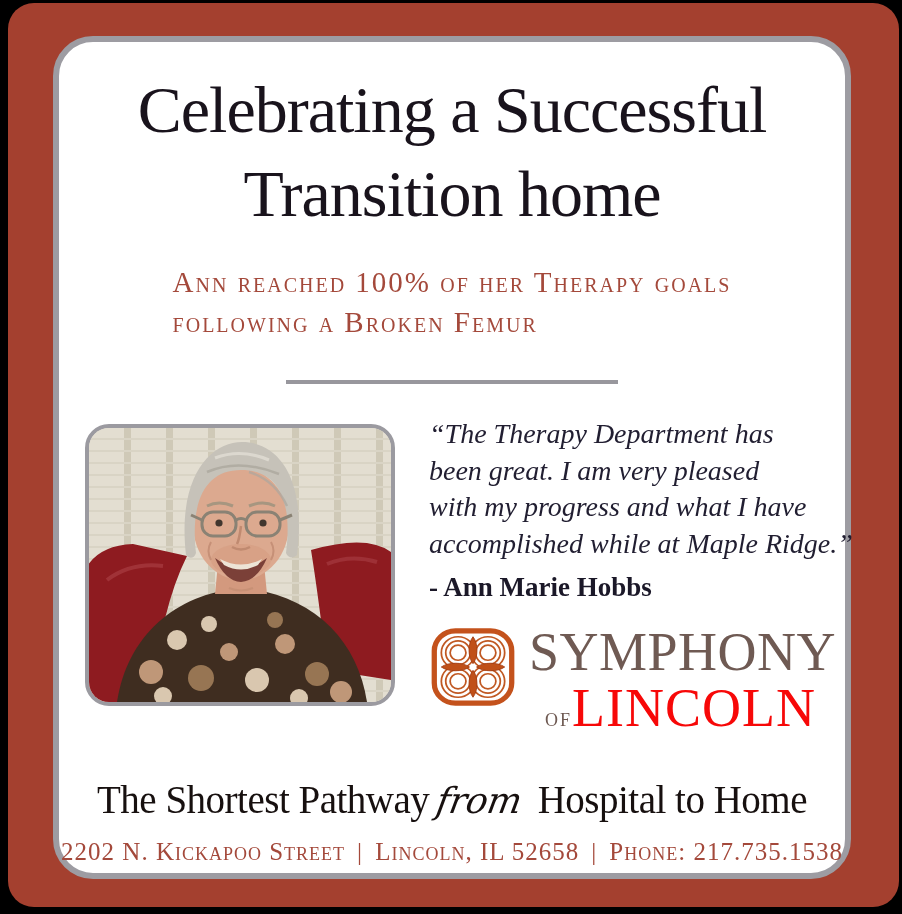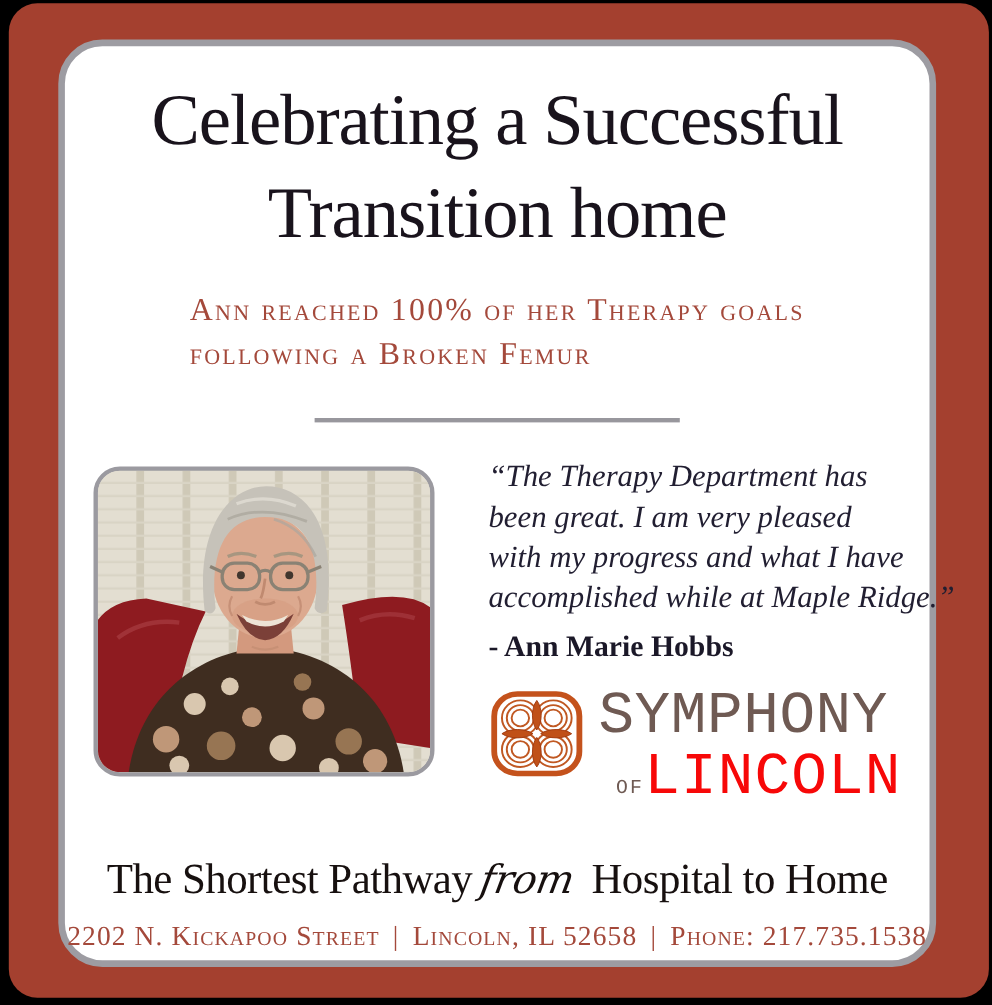--- a/index.html
+++ b/index.html
@@ -23,37 +23,37 @@
     letter-spacing:-1px;font-weight:400;white-space:nowrap;
   }
   .title span{display:block;}
   .subtitle{
     margin-top:26px;text-align:left;color:#A4493B;
     font-variant:small-caps;font-size:29px;line-height:40px;letter-spacing:2px;
   }
   .subtitle span{display:block;}
   .divider{margin-top:38px;width:332px;height:4px;background:#98979D;}
   .content-row{
-    margin-top:32px;width:100%;display:flex;align-items:flex-start;gap:15px;
+    margin-top:32px;width:100%;display:flex;align-items:flex-start;
   }
   .photo-frame{
     margin-left:12px;margin-top:8px;flex:none;
     width:302px;height:274px;border:4px solid #9B9AA0;border-radius:24px;
     overflow:hidden;background:#E3DED1;
   }
   .photo-frame svg{display:block;width:100%;height:100%;}
   .right-col{margin-left:34px;flex:1;min-width:0;}
   .quote{
     font-style:italic;font-size:28px;line-height:36.5px;color:#211E31;
   }
   .quote span{display:block;white-space:nowrap;}
   .attribution{
     margin-top:10px;font-weight:700;font-size:27px;color:#1B1828;
   }
-  .logo-row{margin-top:22px;display:flex;align-items:flex-start;font-family:Liberation Mono, monospace;}
+  .logo-row{margin-top:22px;display:flex;align-items:flex-start;}
   .logo-icon{flex:none;width:88px;height:84px;}
   .logo-icon svg{display:block;width:100%;height:100%;}
   .logo-text{margin-left:12px;line-height:1;}
   .logo-top{
     font-size:54px;color:#6F5A53;letter-spacing:0.5px;white-space:nowrap;
   }
   .logo-bottom{display:flex;align-items:baseline;margin-top:2px;}
   .logo-of{
     font-size:18px;color:#6F5A53;letter-spacing:2px;margin-left:16px;
   }

